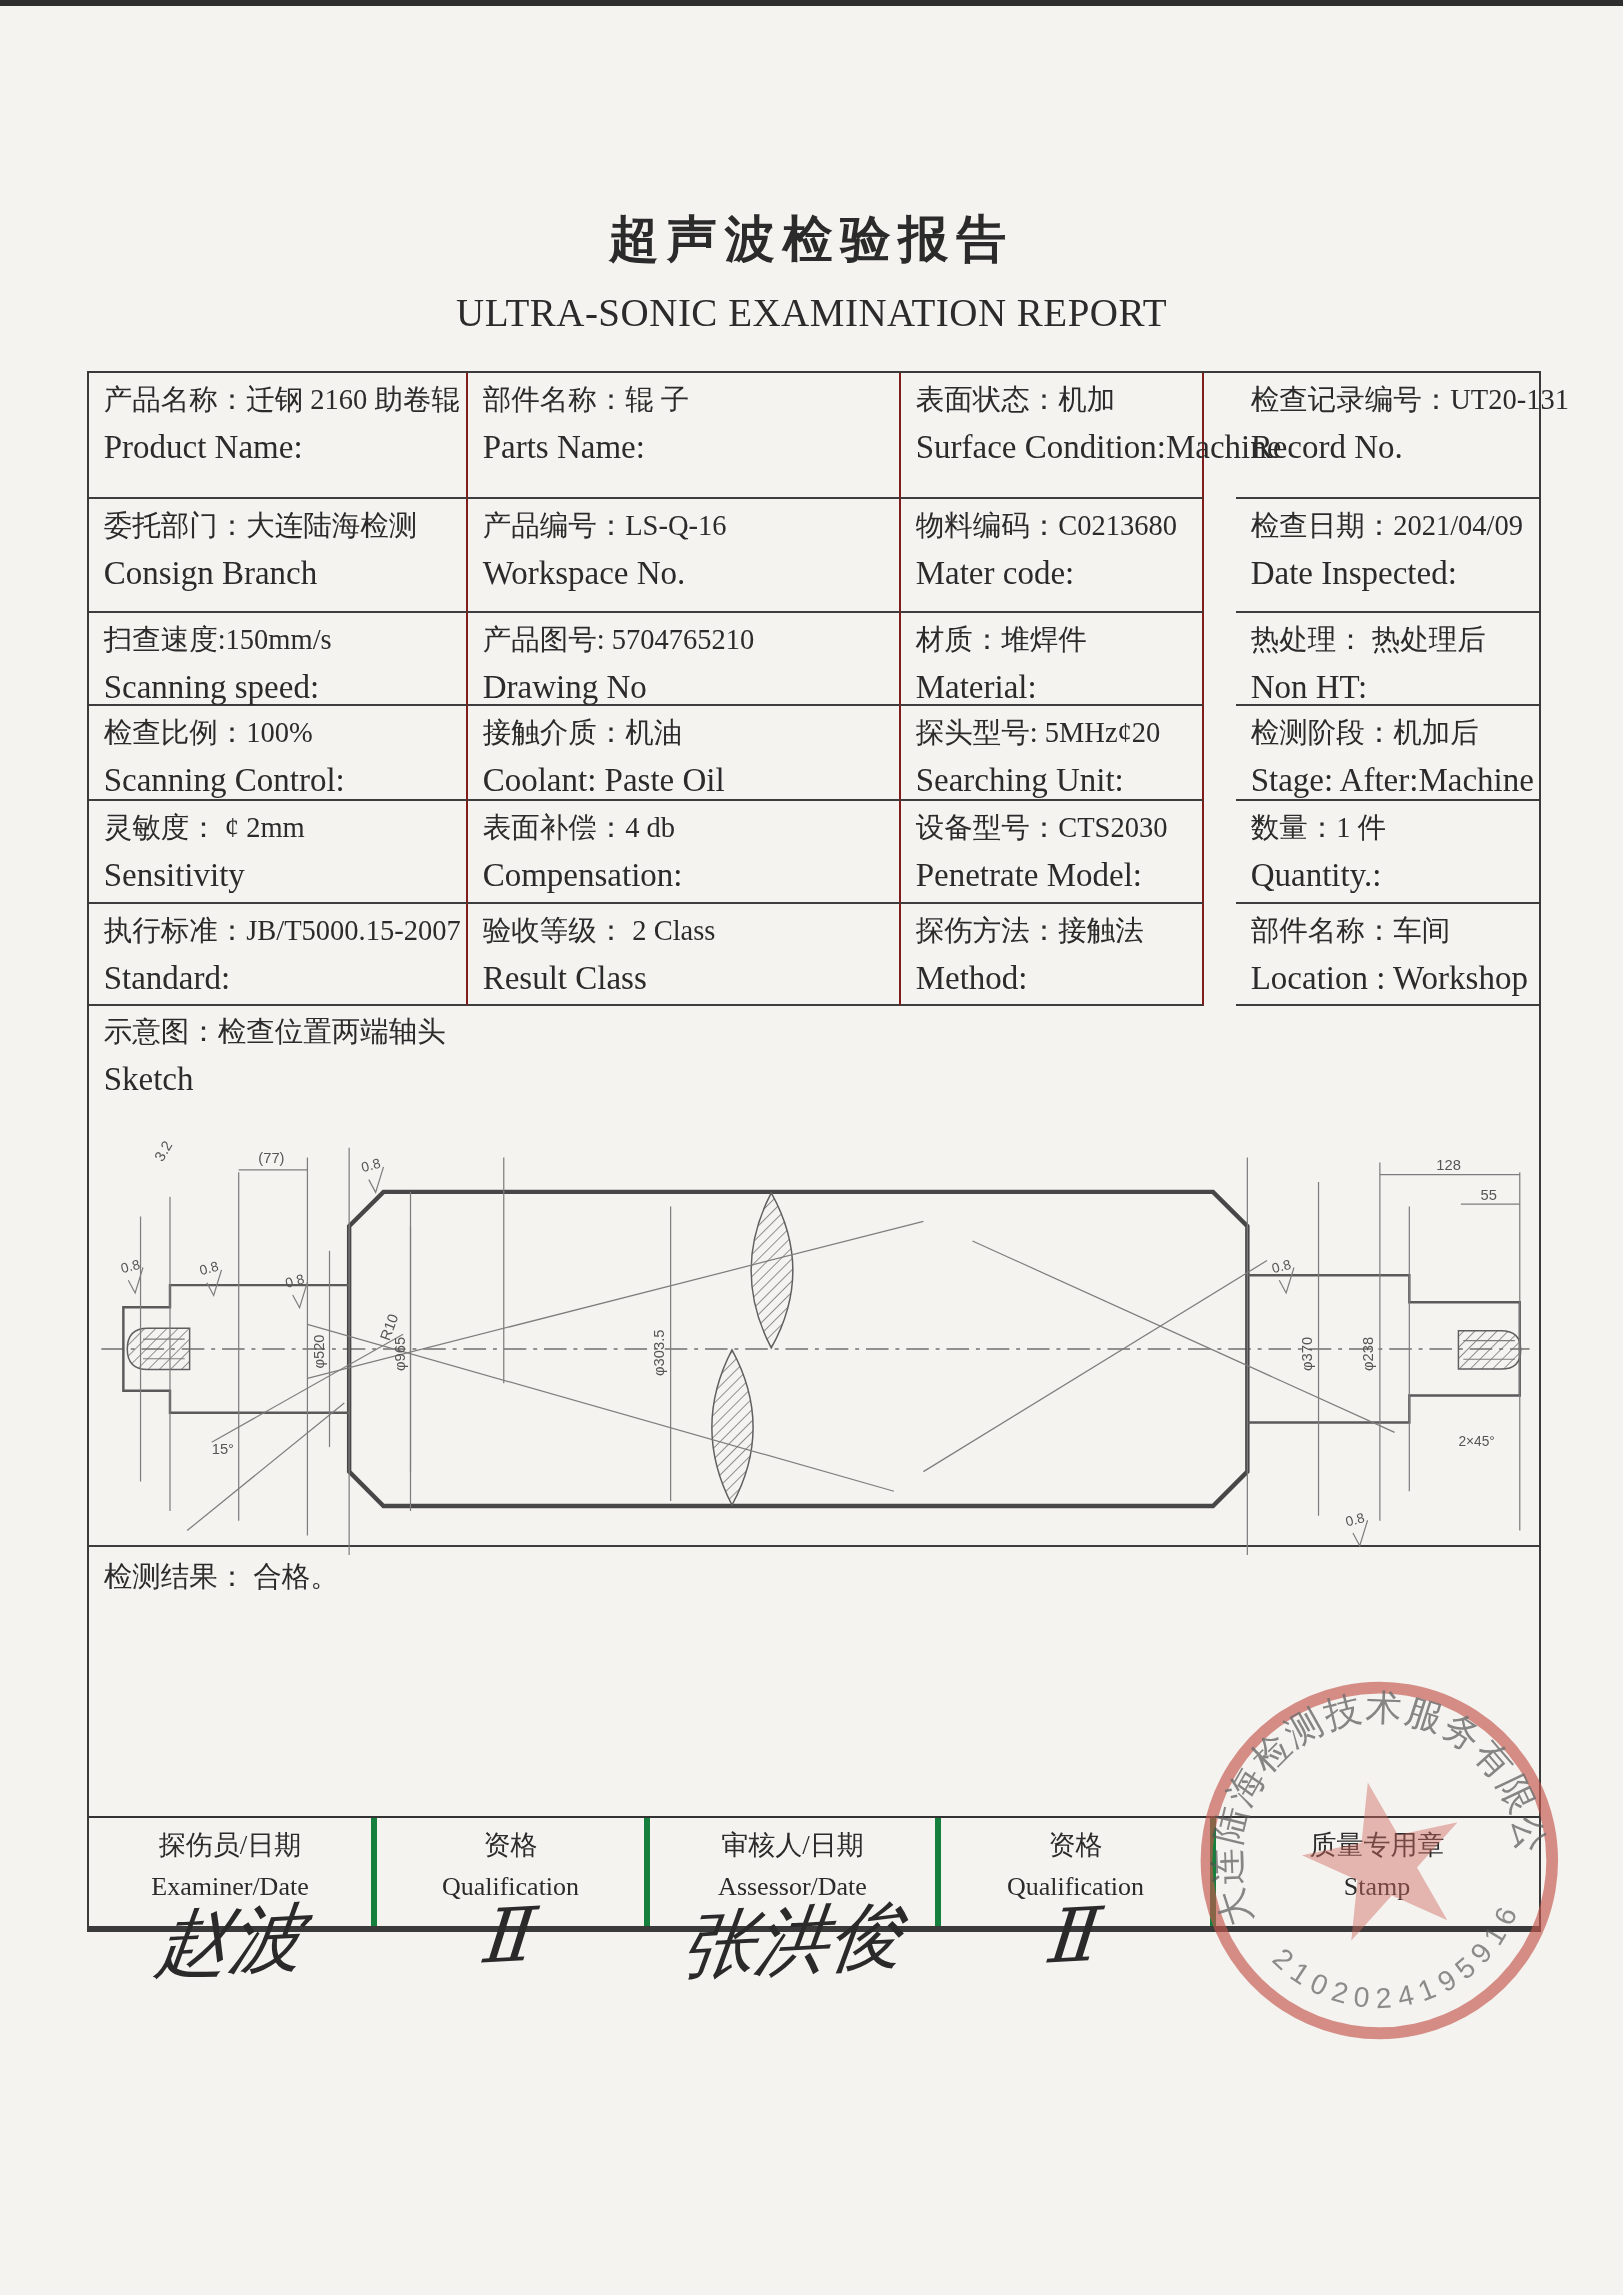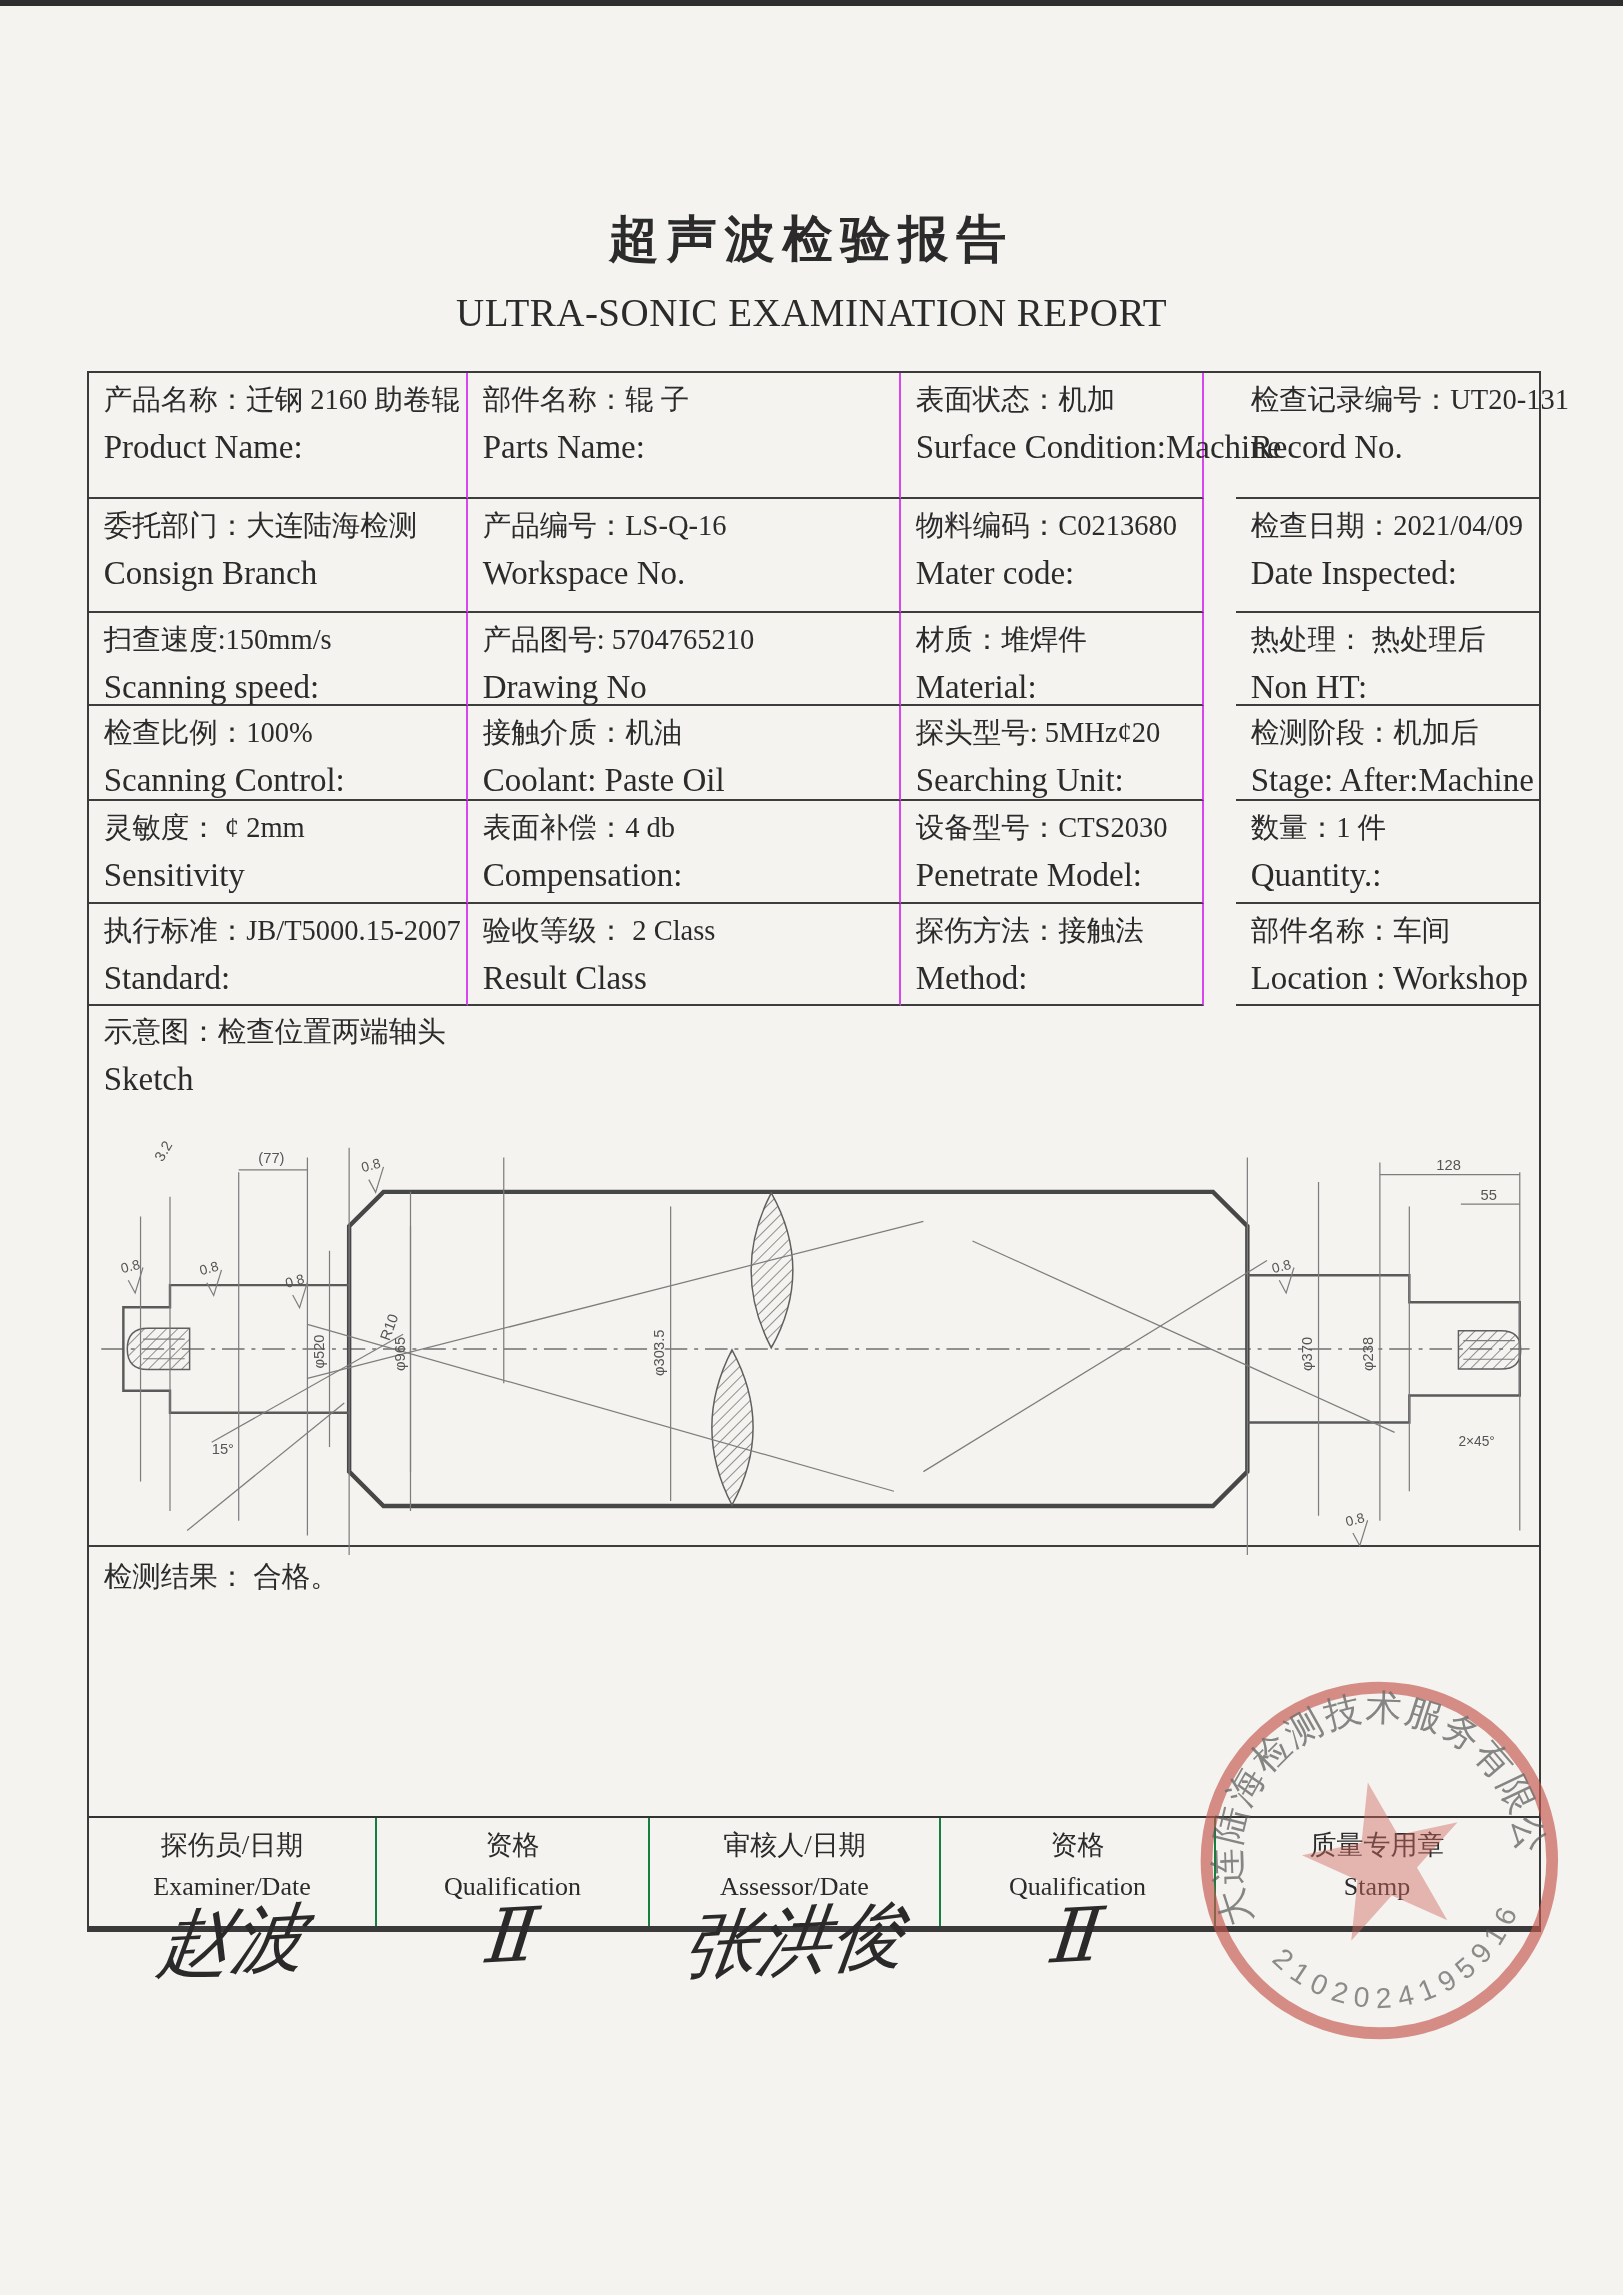--- a/index.html
+++ b/index.html
@@ -24,21 +24,21 @@
     position:absolute;left:87px;top:371px;width:1450px;
     border:2.9px solid #3a3a3a;border-bottom-width:6.9px;
     background:transparent;
   }
   .info-grid{
     display:grid;
     grid-template-columns:379px 433px 303px 335px;
     grid-template-rows:126px 114px 93px 95px 103px 102px;
   }
   .cell{
-    border-right:2px solid #d946ef;
+    border-right:2px solid #7f1d1d;
     border-bottom:2px solid #3d3d3d;
     box-sizing:border-box;
     padding:10.8px 3.9px 2.9px 14.7px;
   }
   .cell:nth-child(4n){border-right:none;margin-left:32px;}
   .zh{font-size:28.5px;line-height:1.15;white-space:nowrap;}
   .en{font-size:33px;line-height:1.1;margin-top:12.8px;white-space:nowrap;}
   .sketch-row{
     height:541px;border-bottom:2px solid #3d3d3d;box-sizing:border-box;
     position:relative;padding:9.8px 3.9px 0 14.7px;
@@ -46,21 +46,21 @@
   .result-row{
     height:269px;box-sizing:border-box;padding:13.7px 3.9px 0 14.7px;
   }
   .footer-grid{
     display:grid;
     grid-template-columns:288px 273px 291px 275px 322px;
     grid-template-rows:108px;
     border-top:2.9px solid #333;
   }
   .fcell{
-    border-right:2px solid #15803d;box-sizing:border-box;
+    border-right:6px solid #15803d;box-sizing:border-box;
     text-align:center;position:relative;padding-top:11.8px;
   }
   .fcell:last-child{border-right:none;}
   .fcell .zh{font-size:27px;}
   .fcell .en{font-size:26px;margin-top:11.8px;}
   .sig{
     position:absolute;left:0;width:100%;top:74px;
     font-size:74px;font-style:italic;color:#2a2a2a;
     transform:rotate(-3deg) skewX(-10deg);
     font-family:"DejaVu Serif", serif;

